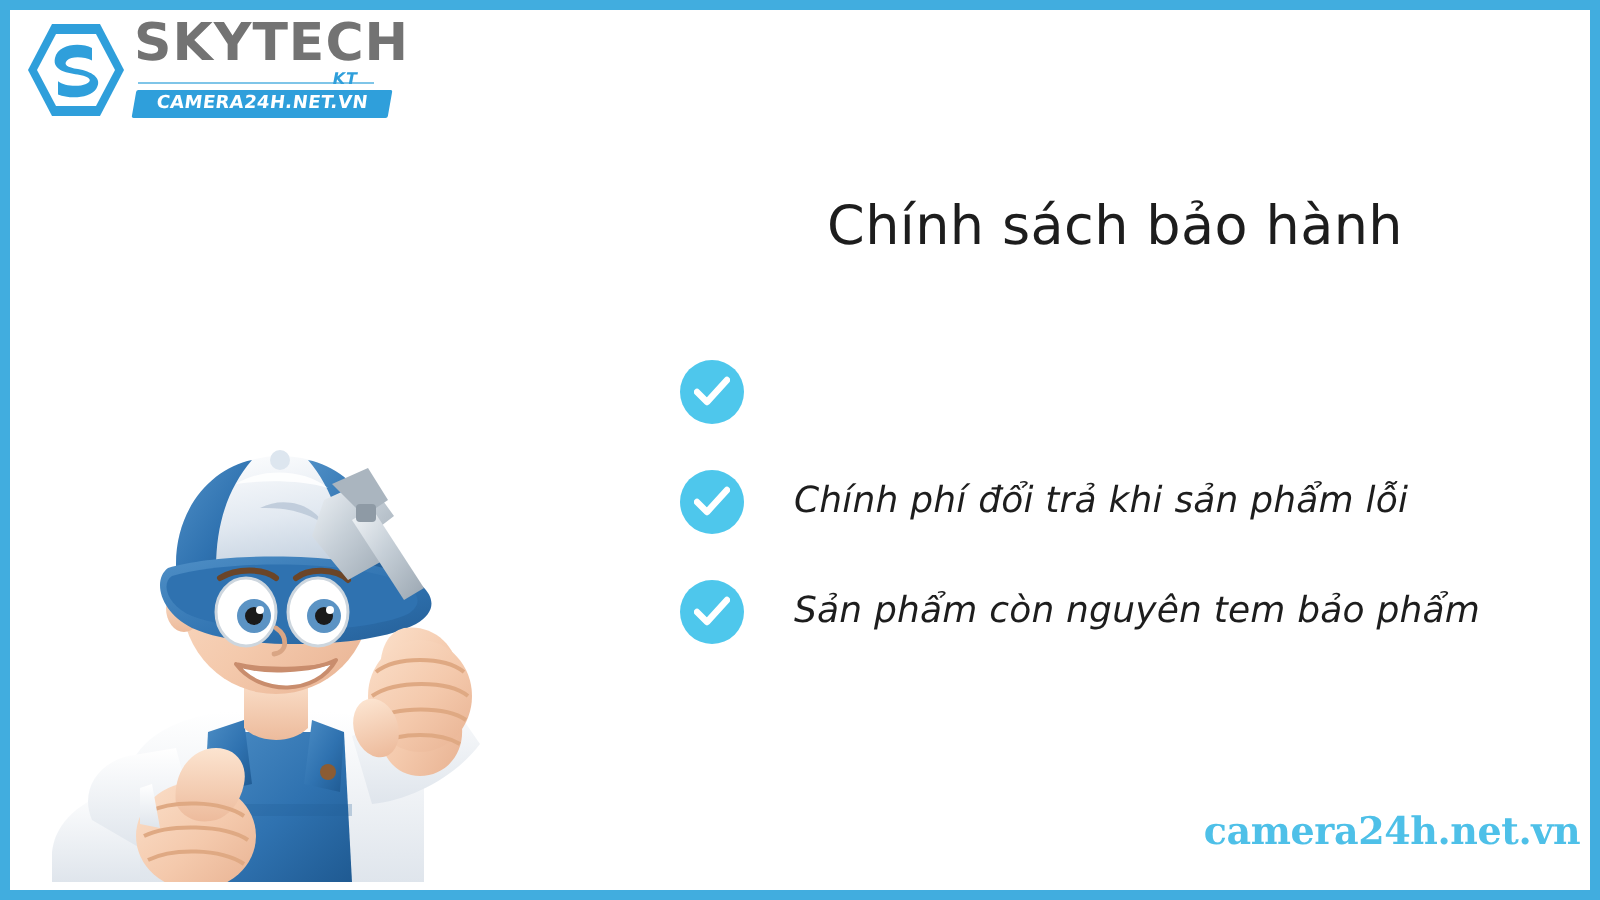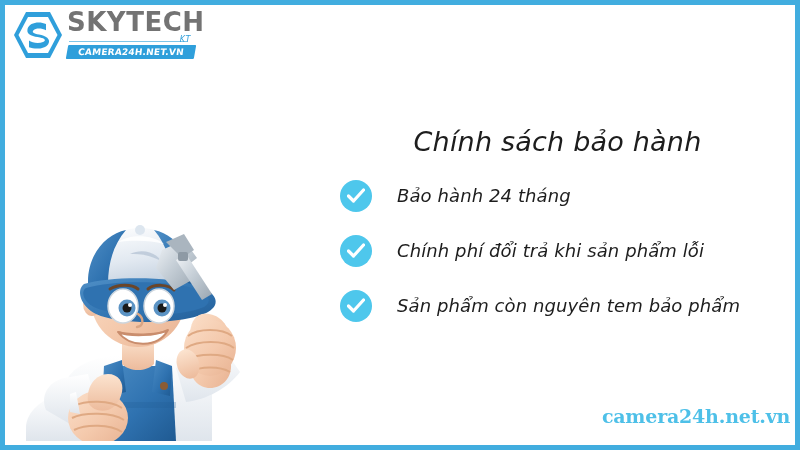--- a/index.html
+++ b/index.html
@@ -54,24 +54,24 @@
     font-weight: bold;
     font-size: 26px;
     letter-spacing: 0.5px;
     color: #737373;
     line-height: 28px;
     margin: 0;
     white-space: nowrap;
   }
   .logo-kt {
     position: absolute;
-    right: 6px;
+    right: 18px;
     top: 27px;
     font-family: "DejaVu Sans", sans-serif;
-    font-weight: normal;
+    font-weight: bold;
     font-style: italic;
     font-size: 8px;
     color: #2f9fdb;
     letter-spacing: 0.5px;
   }
   .logo-rule {
     position: absolute;
     left: 2px;
     top: 33px;
     width: 118px;
@@ -106,26 +106,24 @@
     white-space: nowrap;
   }
   
   .headline {
     position: absolute;
     left: 330px;
     top: 98px;
     width: 455px;
     text-align: center;
     font-family: "DejaVu Sans", sans-serif;
-    font-style: italic;
     font-size: 27px;
     color: #1d1d1d;
     letter-spacing: 0.2px;
     z-index: 20;
-    margin-top: 28px;
   }
   
   .feature-list {
     position: absolute;
     left: 340px;
     top: 168px;
     width: 450px;
     z-index: 20;
   }
   .feature-row {
@@ -337,21 +335,20 @@
   <div class="headline">Chính sách bảo hành</div>
 
   <div class="feature-list">
 
     <div class="feature-row">
       <span class="check-badge">
         <svg width="18" height="16" viewBox="0 0 18 16">
           <path d="M1.5 8 L6.5 13 L16.5 2" stroke="#ffffff" stroke-width="3.2" fill="none" stroke-linecap="round" stroke-linejoin="round"></path>
         </svg>
       </span>
-      <span class="feature-label">Bảo hành 24 tháng</span>
     </div>
 
     <div class="feature-row">
       <span class="check-badge">
         <svg width="18" height="16" viewBox="0 0 18 16">
           <path d="M1.5 8 L6.5 13 L16.5 2" stroke="#ffffff" stroke-width="3.2" fill="none" stroke-linecap="round" stroke-linejoin="round"></path>
         </svg>
       </span>
       <span class="feature-label">Chính phí đổi trả khi sản phẩm lỗi</span>
     </div>

